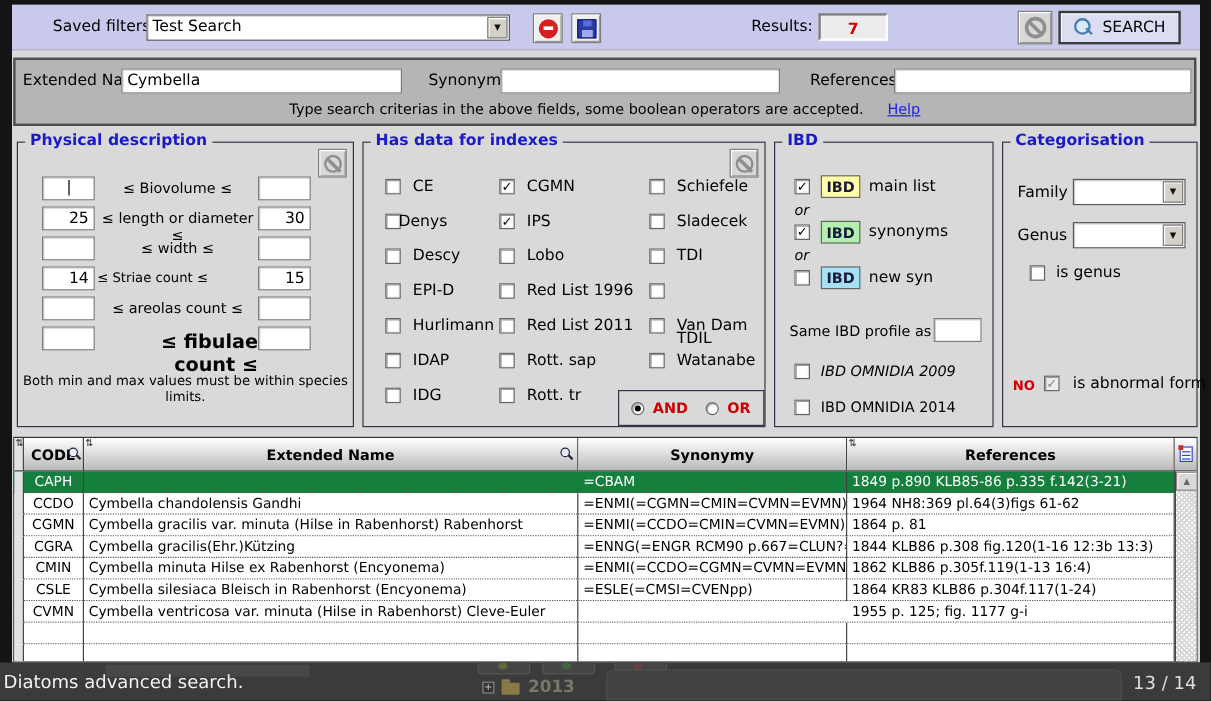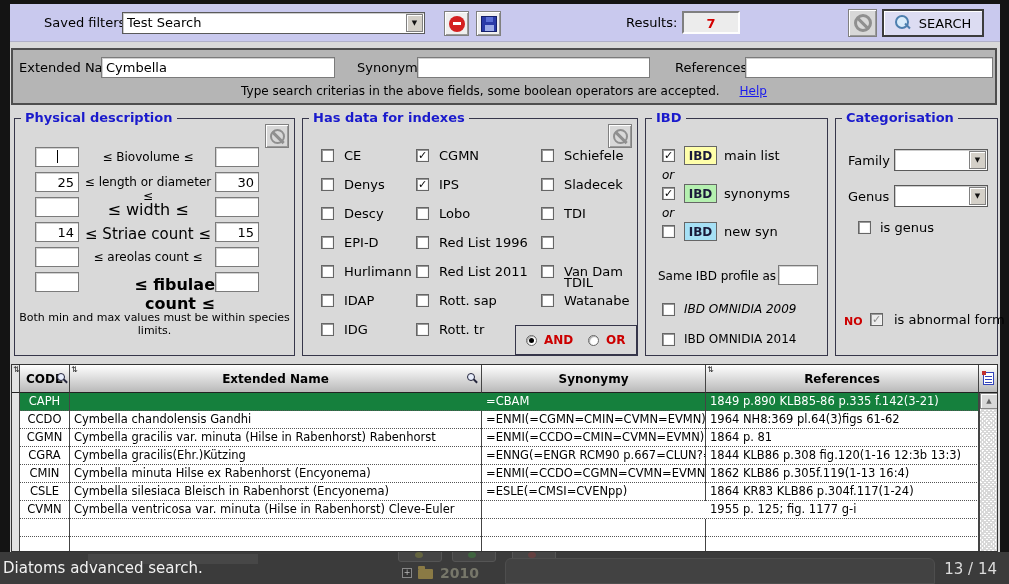--- a/index.html
+++ b/index.html
@@ -125,44 +125,44 @@
         <span class="noglyph" style="width:15px;height:15px;border-width:2.5px;"></span>
       </div>
       <input class="inp" style="left: 20px; top: 28px; width: 44px; height: 20px;" value="">
       <span class="caret" style="left:42px;top:31px;"></span>
       <span class="abs" style="left:66px;top:31px;width:134px;text-align:center;font-size:12px;">≤ Biovolume ≤</span>
       <input class="inp" style="left: 200px; top: 28px; width: 44px; height: 20px;" value="">
       <input class="inp" style="left: 20px; top: 53px; width: 44px; height: 20px; text-align: right;" value="25">
       <span class="abs" style="left:66px;top:56px;width:134px;text-align:center;font-size:12px;">≤ length or diameter ≤</span>
       <input class="inp" style="left: 200px; top: 53px; width: 44px; height: 20px; text-align: right;" value="30">
       <input class="inp" style="left: 20px; top: 78px; width: 44px; height: 20px;" value="">
-      <span class="abs" style="left:66px;top:81px;width:134px;text-align:center;font-size:16px;">≤ width ≤</span>
+      <span class="abs" style="left:66px;top:81px;width:134px;text-align:center;font-size:12px;">≤ width ≤</span>
       <input class="inp" style="left: 200px; top: 78px; width: 44px; height: 20px;" value="">
       <input class="inp" style="left: 20px; top: 103px; width: 44px; height: 20px; text-align: right;" value="14">
-      <span class="abs" style="left:66px;top:106px;width:134px;text-align:center;font-size:15px;">≤ Striae count ≤</span>
+      <span class="abs" style="left:66px;top:106px;width:134px;font-size:11px;">≤ Striae count ≤</span>
       <input class="inp" style="left: 200px; top: 103px; width: 44px; height: 20px; text-align: right;" value="15">
       <input class="inp" style="left: 20px; top: 128px; width: 44px; height: 20px;" value="">
       <span class="abs" style="left:66px;top:131px;width:134px;text-align:center;font-size:12px;">≤ areolas count ≤</span>
       <input class="inp" style="left: 200px; top: 128px; width: 44px; height: 20px;" value="">
       <input class="inp" style="left: 20px; top: 153px; width: 44px; height: 20px;" value="">
       <span class="abs" style="left:66px;top:156px;width:134px;text-align:right;font-size:16px;font-weight:bold;">≤ fibulae count ≤</span>
       <input class="inp" style="left: 200px; top: 153px; width: 44px; height: 20px;" value="">
       <div class="abs" style="left:0;top:192px;width:100%;text-align:center;font-size:11px;">Both min and max values must be within species limits.</div>
     </div>
 
     <div class="gb" style="left:292px;top:114px;width:336px;height:238px;">
       <span class="title">Has data for indexes</span>
       <div class="btn" style="right:5px;top:5px;width:24px;height:24px;">
         <span class="noglyph" style="width:15px;height:15px;border-width:2.5px;"></span>
       </div>
 
       <span class="cb" style="left:18px;top:30px;"></span>
       <span class="abs lbl" style="left:41px;top:29px;">CE</span>
       <span class="cb" style="left:18px;top:59px;"></span>
-      <span class="abs lbl" style="left:41px;top:58px;">Denys</span>
+      <span class="abs lbl" style="left:29px;top:58px;">Denys</span>
       <span class="cb" style="left:18px;top:88px;"></span>
       <span class="abs lbl" style="left:41px;top:87px;">Descy</span>
       <span class="cb" style="left:18px;top:117px;"></span>
       <span class="abs lbl" style="left:41px;top:116px;">EPI-D</span>
       <span class="cb" style="left:18px;top:146px;"></span>
       <span class="abs lbl" style="left:41px;top:145px;">Hurlimann</span>
       <span class="cb" style="left:18px;top:175px;"></span>
       <span class="abs lbl" style="left:41px;top:174px;">IDAP</span>
       <span class="cb" style="left:18px;top:204px;"></span>
       <span class="abs lbl" style="left:41px;top:203px;">IDG</span>
@@ -343,17 +343,17 @@
     <div class="abs" style="left:88px;top:2px;width:170px;height:10px;background:#474747;"></div>
     <div class="abs" style="left:398px;top:-6px;width:44px;height:16px;background:#454545;border:1px solid #555;border-radius:3px;"></div>
     <div class="abs" style="left:452px;top:-6px;width:44px;height:16px;background:#454545;border:1px solid #555;border-radius:3px;"></div>
     <div class="abs" style="left:512px;top:-6px;width:44px;height:16px;background:#454545;border:1px solid #555;border-radius:3px;"></div>
     <div class="abs" style="left:415px;top:0;width:8px;height:6px;background:#7a7a3e;border-radius:50%;opacity:.6;"></div>
     <div class="abs" style="left:468px;top:0;width:8px;height:6px;background:#3e7a3e;border-radius:50%;opacity:.6;"></div>
     <div class="abs" style="left:528px;top:0;width:8px;height:6px;background:#7a3e3e;border-radius:50%;opacity:.6;"></div>
     <div class="abs" style="left:505px;top:6px;width:430px;height:26px;background:#424242;border:1px solid #4e4e4e;border-radius:6px 6px 0 0;"></div>
     <div class="abs" style="left:402px;top:16px;width:10px;height:10px;border:1px solid #888;background:#333;color:#bbb;font-size:8px;line-height:8px;text-align:center;">+</div>
     <span class="folderglyph" style="left:418px;top:17px;"></span>
-    <span class="abs" style="left:440px;top:13px;font-size:14px;font-weight:bold;color:#77776a;">2010</span>
+    <span class="abs" style="left:440px;top:13px;font-size:14px;font-weight:bold;color:#77776a;">2013</span>
     <span class="abs" style="left:3px;top:7px;font-size:15px;color:#f2f2f2;">Diatoms advanced search.</span>
     <span class="abs" style="right:12px;top:8px;font-size:15px;color:#dcdcdc;">13 / 14</span>
   </div>
 </div>
 
 </body></html>

